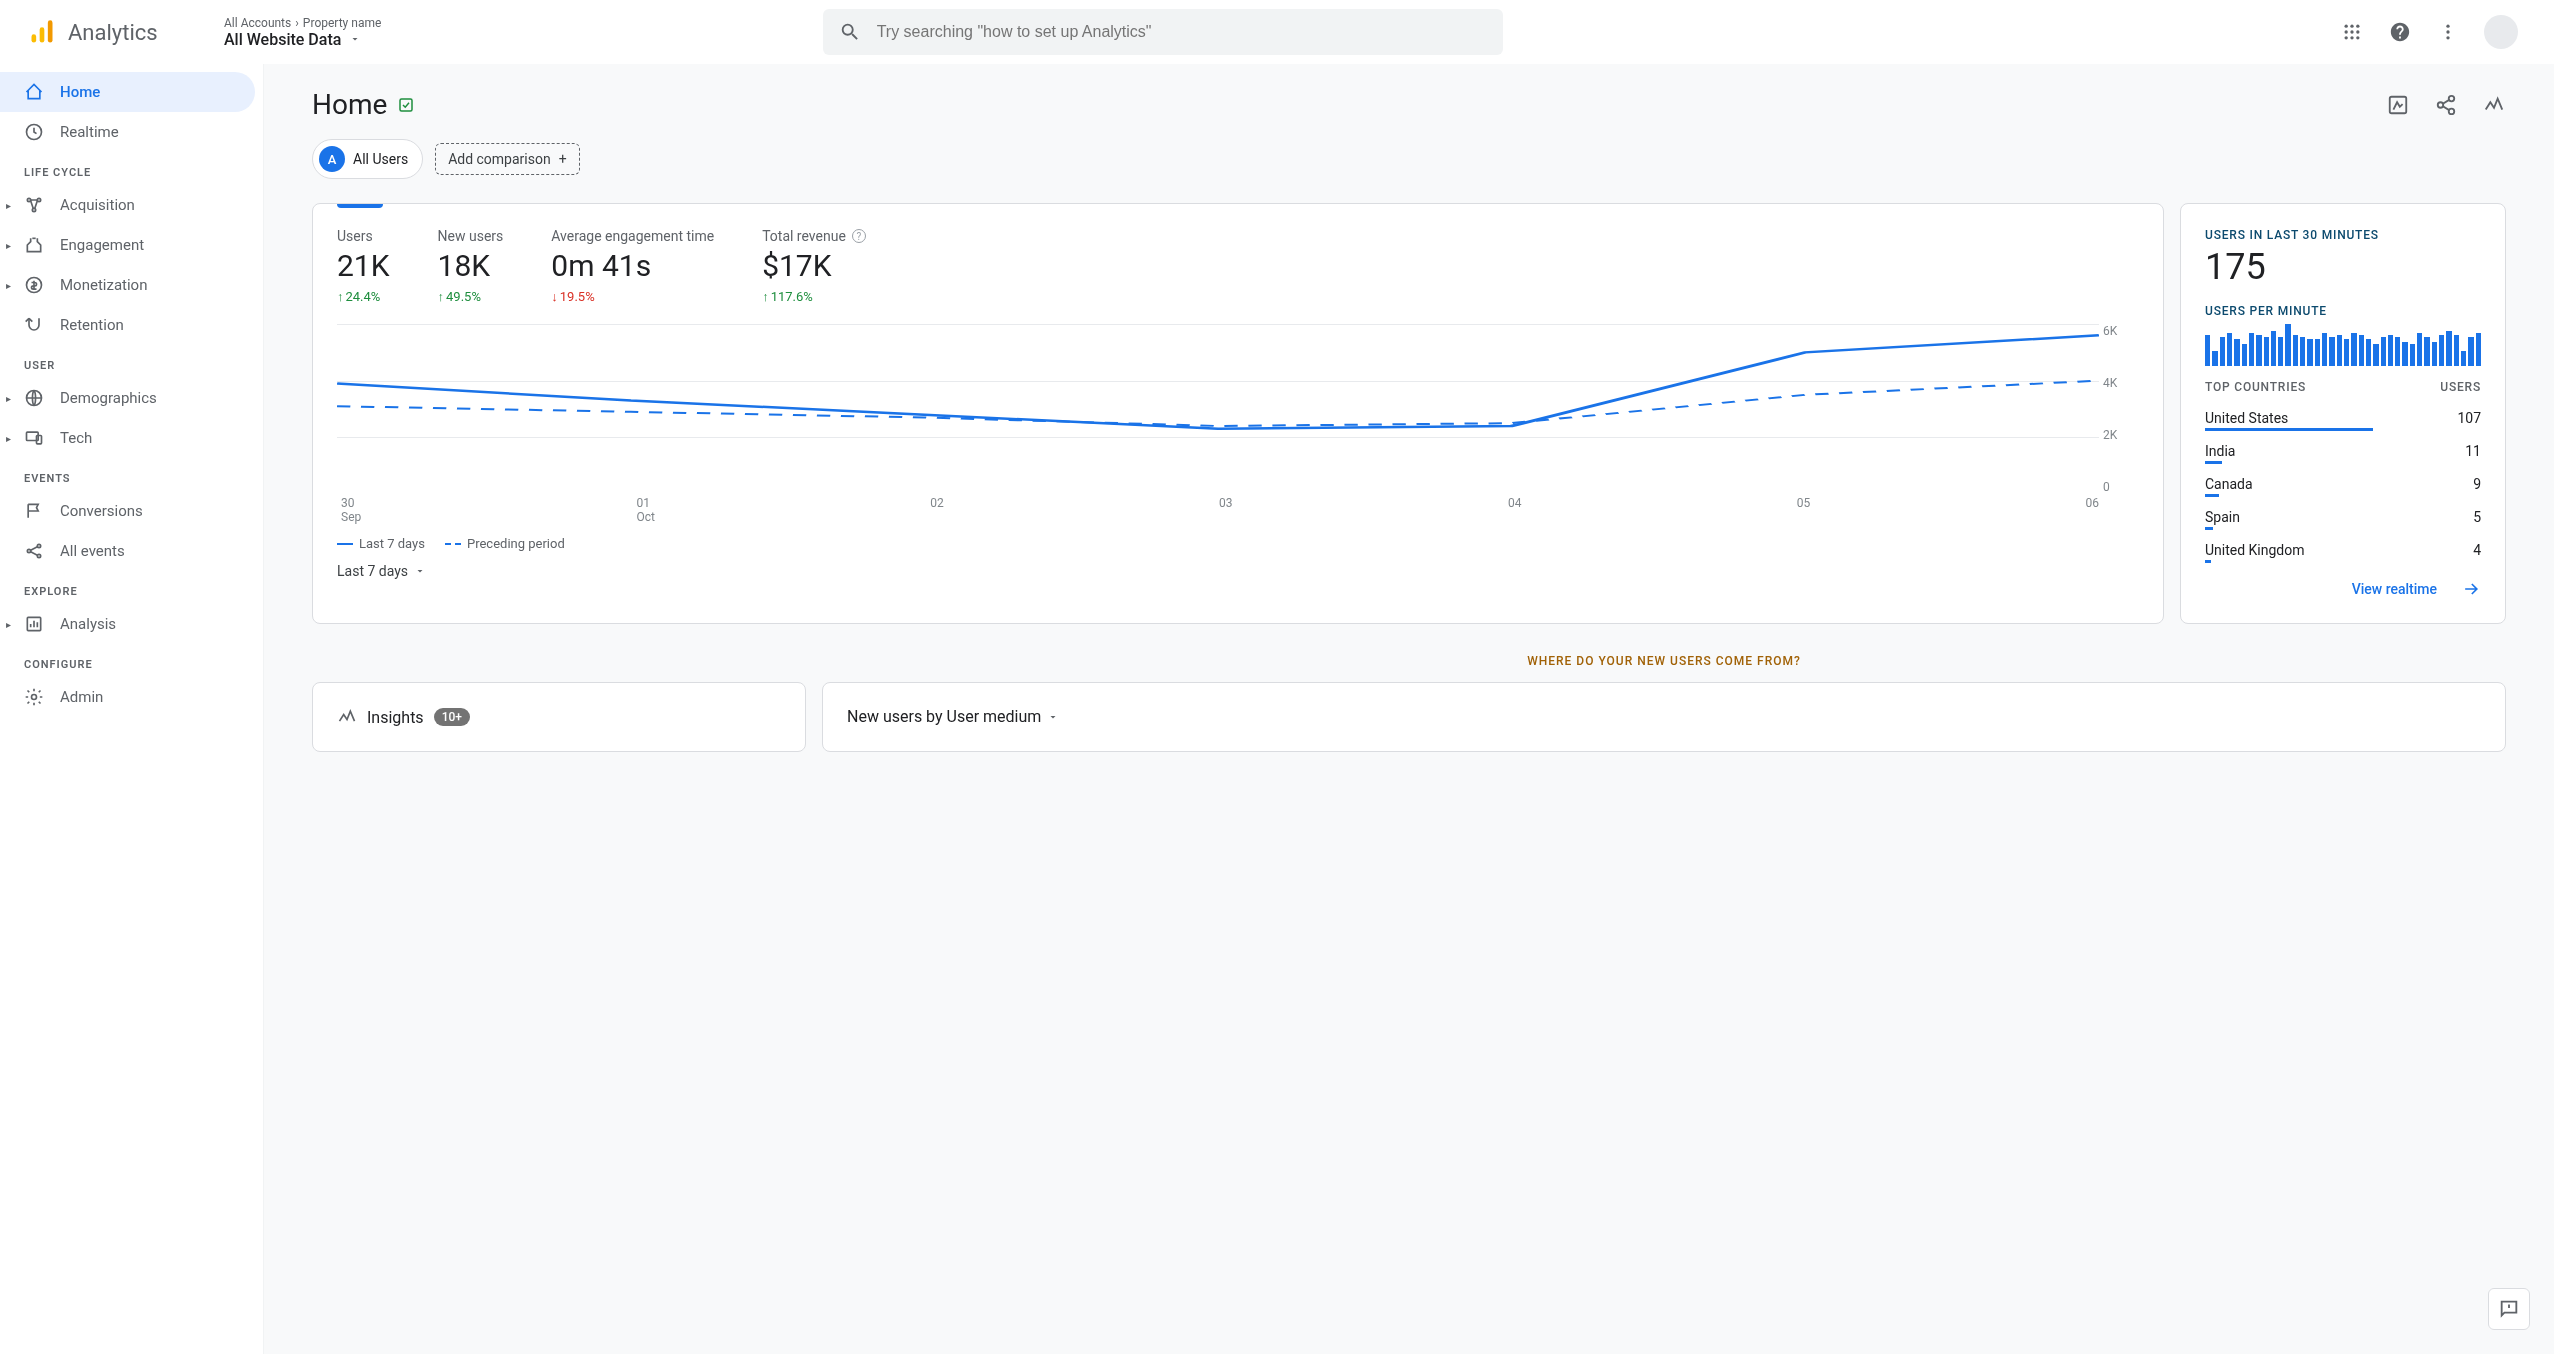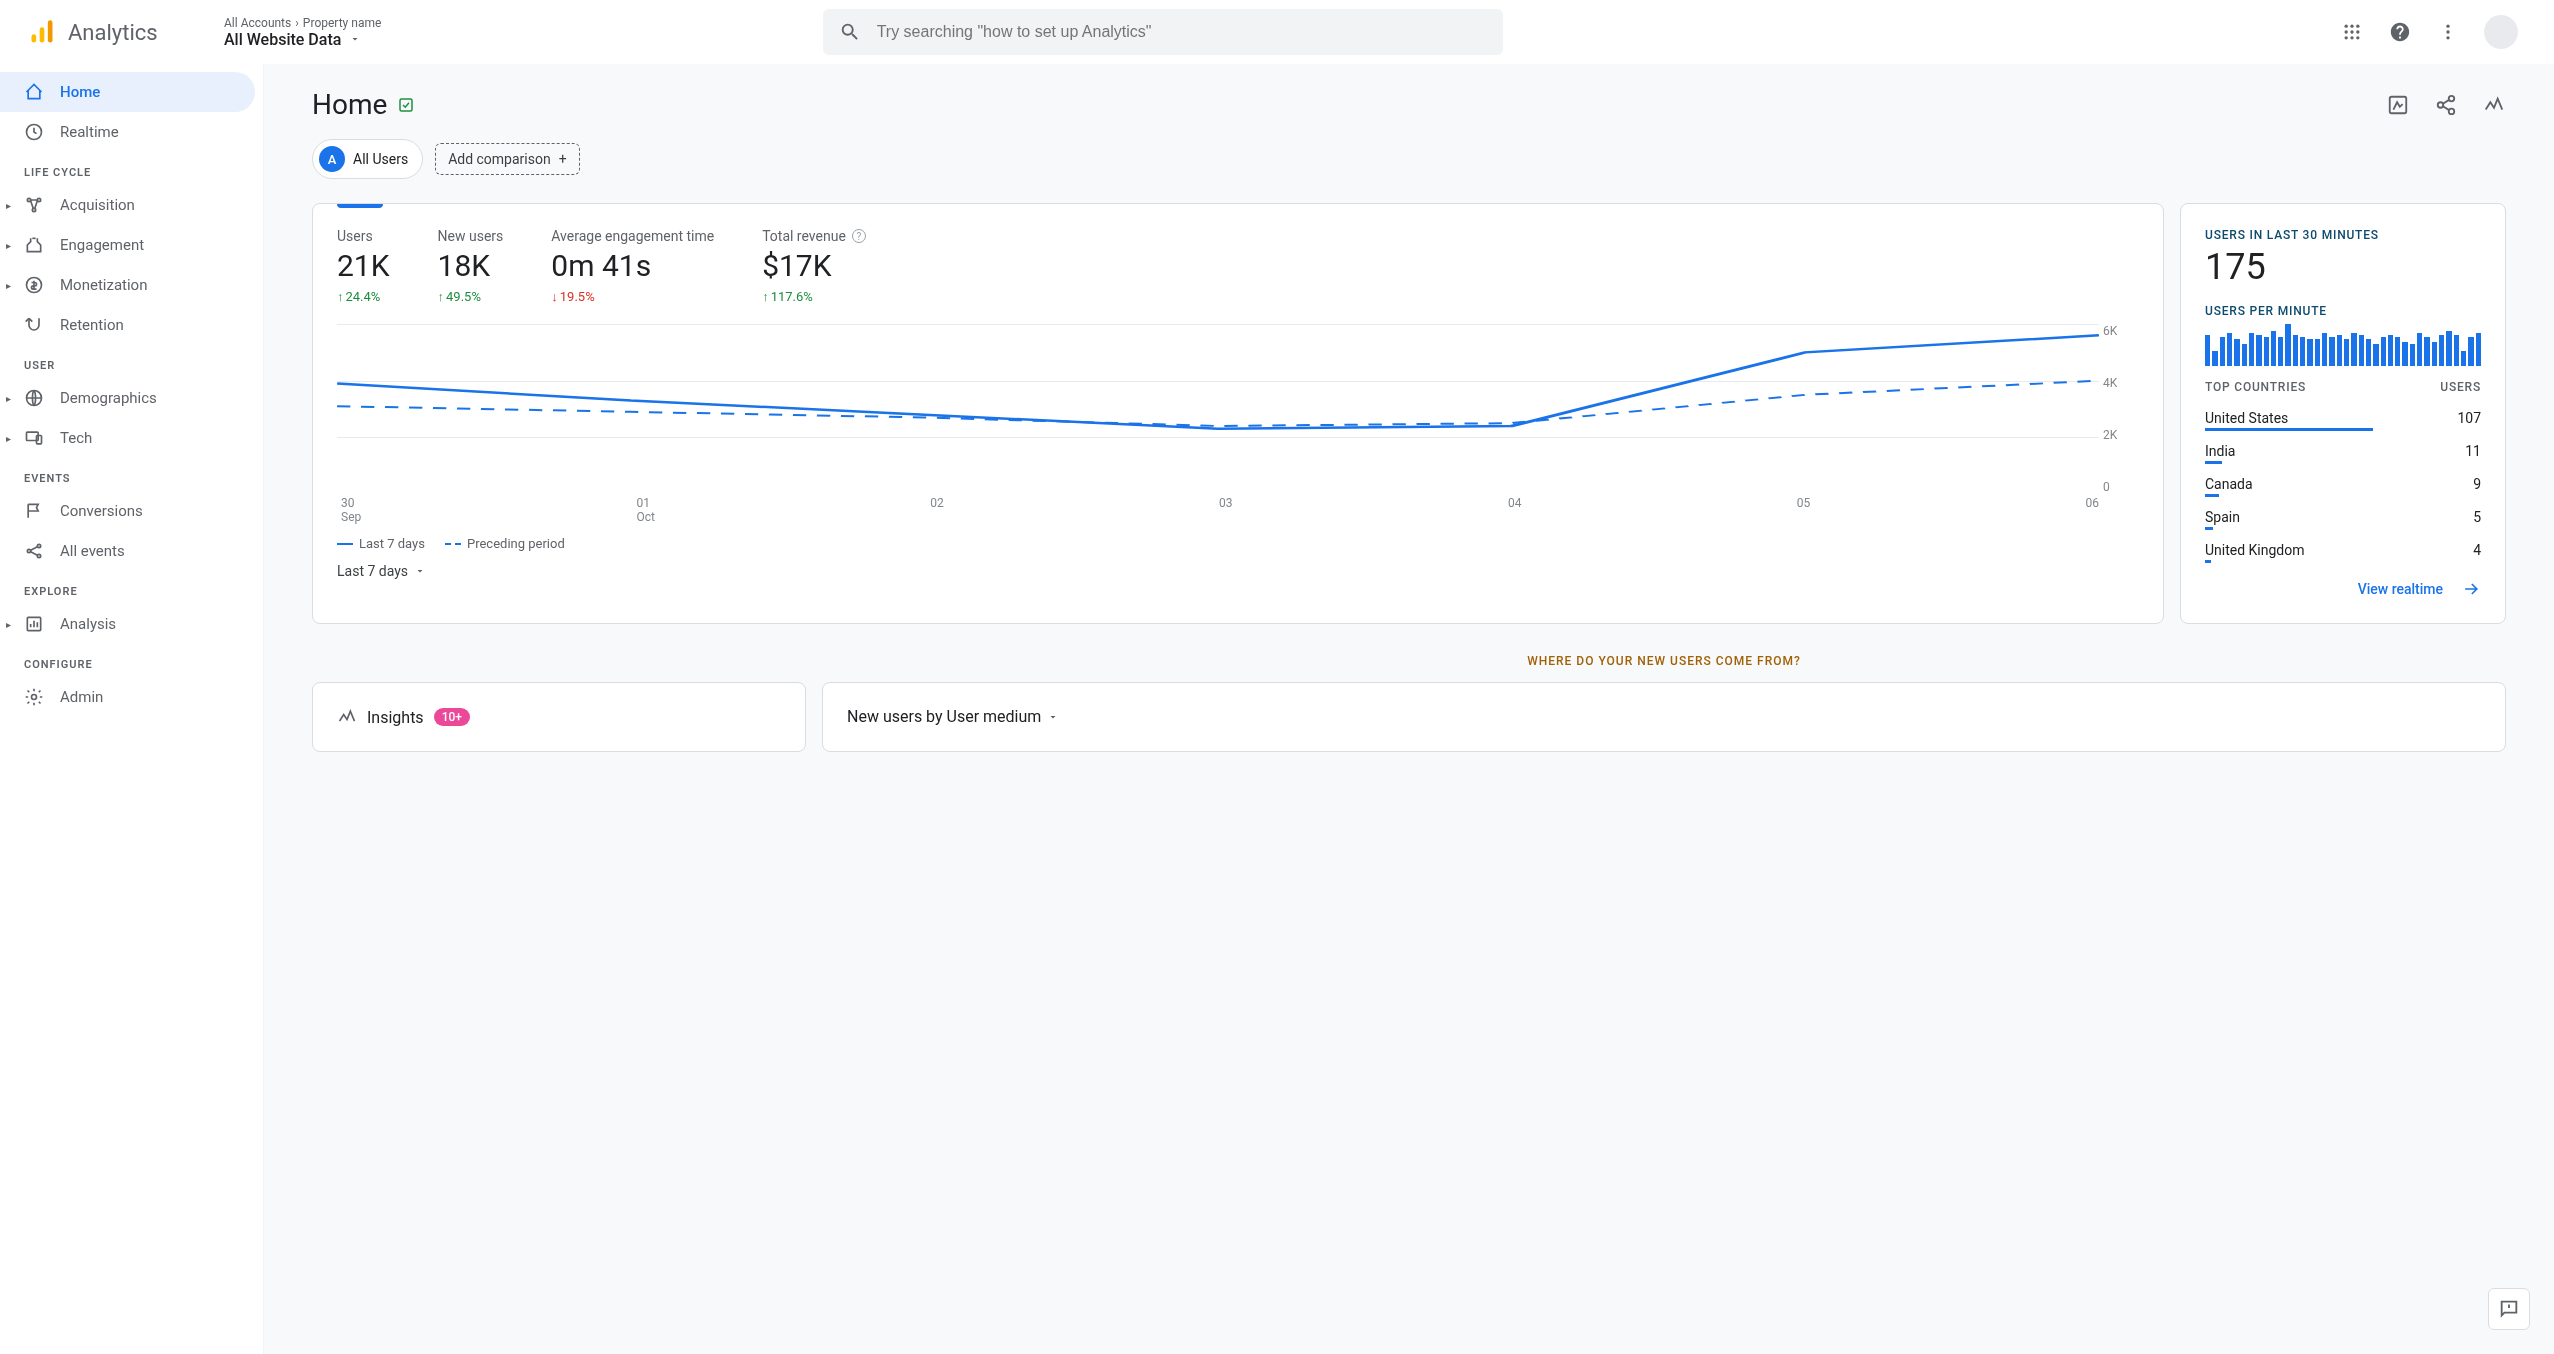--- a/index.html
+++ b/index.html
@@ -53,27 +53,27 @@
 .legend-swatch.dashed { border-top: 2px dashed #1a73e8; background: none; height:0; }
 .date-picker { display: flex; align-items: center; gap: 6px; color: #3c4043; cursor: pointer; font-size:14px; }
 .realtime-card { width: 326px; }
 .rt-label { font-size: 12px; letter-spacing: 0.8px; color: #0c4a6e; font-weight: 500; }
 .rt-value { font-size: 36px; font-weight: 400; margin: 4px 0 16px; }
 .spark-row { display:flex; align-items:flex-end; gap:2px; height:42px; margin:6px 0 14px; }
 .spark-bar { flex:1; background:#1a73e8; }
 .country-header { display:flex; justify-content:space-between; font-size:12px; letter-spacing:0.8px; color:#5f6368; font-weight:500; margin-bottom:10px; }
 .country-row { display:flex; justify-content:space-between; font-size:14px; padding:6px 0 2px; }
 .country-bar { height:3px; background:#1a73e8; margin-bottom:6px; }
-.view-realtime { display:flex; align-items:center; justify-content:flex-end; gap:18px; color:#1a73e8; font-weight:500; margin-top:16px; cursor:pointer; }
+.view-realtime { display:flex; align-items:center; justify-content:flex-end; gap:24px; color:#1a73e8; font-weight:500; margin-top:16px; cursor:pointer; }
 .section-label { text-align:center; font-size:12px; letter-spacing:1px; color:#a16207; font-weight:500; margin:30px 0 14px; }
 .bottom-row { display:flex; gap:16px; }
 .insights-card { flex:0 0 494px; }
 .medium-card { flex:1; }
 .insights-header { display:flex; align-items:center; gap:10px; }
-.insights-badge { background:#ec4899; color:#fff; border-radius:10px; padding:2px 8px; font-size:12px; font-weight:500; }
+.insights-badge { background:#737373; color:#fff; border-radius:10px; padding:2px 8px; font-size:12px; font-weight:500; }
 .medium-header { display:flex; align-items:center; gap:6px; cursor:pointer; }
 .chat-fab { position:fixed; bottom:24px; right:24px; width:42px; height:42px; border:1px solid #dadce0; border-radius:6px; background:#fff; display:flex; align-items:center; justify-content:center; cursor:pointer; }
 svg { display:block; }
 </style>
 </head>
 <body>
 
 <div class="header">
   <div class="logo-block">
     <span class="logo-icon">

